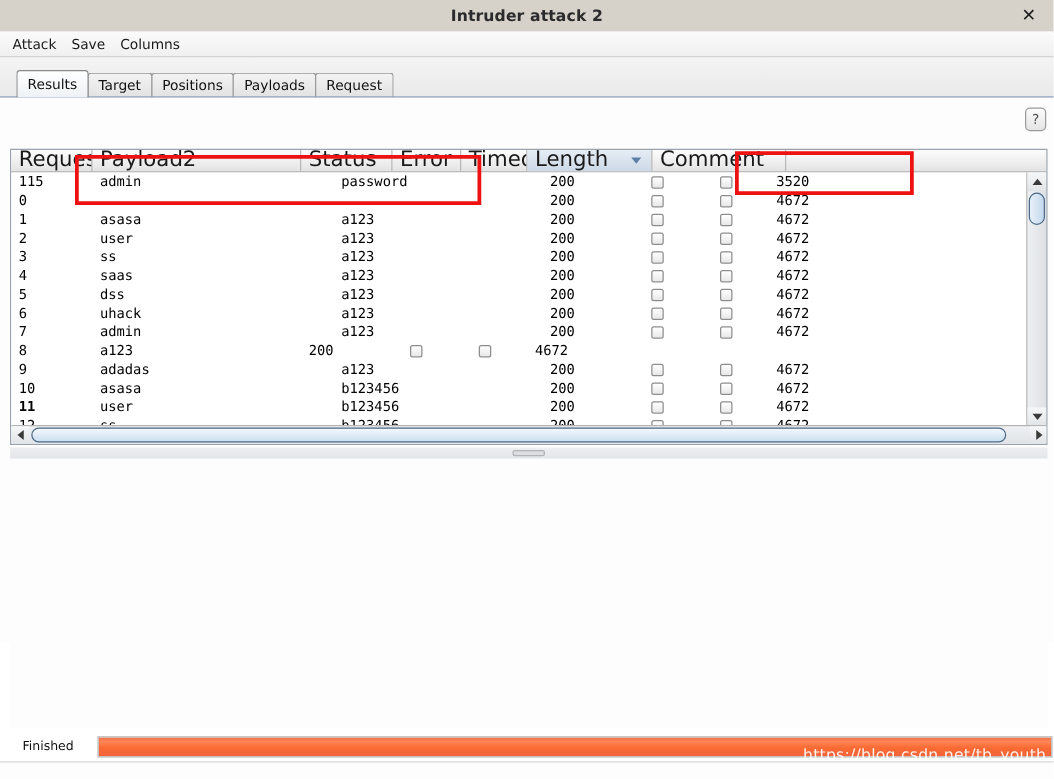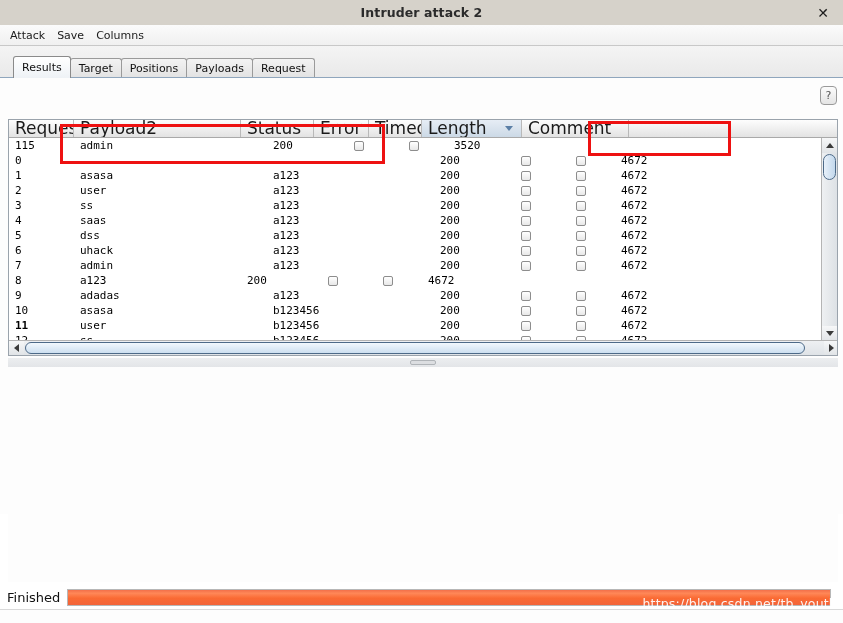--- a/index.html
+++ b/index.html
@@ -338,23 +338,23 @@
   
   .statusbar {
     position: absolute;
     left: 0; top: 585px;
     width: 843px; height: 24px;
     display: flex;
     align-items: center;
   }
   .statusbar .statuslabel {
     font-family: "DejaVu Sans", sans-serif;
-    font-size: 13px;
+    font-size: 10px;
     color: #111;
-    margin-left: 7px;
+    margin-left: 18px;
     width: 60px;
   }
   .progressbar {
     position: relative;
     width: 764px; height: 17px;
     border: 1px solid #b7b7b7;
     background: #f2f2f2;
     box-sizing: border-box;
     overflow: hidden;
   }
@@ -428,20 +428,21 @@
         <div class="th" style="width: 73px;"><span>Status</span></div>
         <div class="th" style="width: 55px;"><span>Error</span></div>
         <div class="th" style="width: 53px;"><span>Timeout</span></div>
         <div class="th sorted" style="width: 100px;"><span>Length</span><div class="sortarrow"></div></div>
         <div class="th" style="width: 107px;"><span>Comment</span></div>
       </div>
     <div class="tbody" id="table-body">
         <div class="trow">
           <div class="td" style="width: 65px;">115</div>
           <div class="td" style="width: 193px;">admin</div>
+          <div class="td" style="width: 167px;">password</div>
           <div class="td" style="width: 73px;">200</div>
           <div class="td check" style="width: 55px;">
             <div class="cbox"></div>
           </div>
           <div class="td check" style="width: 53px;">
             <div class="cbox"></div>
           </div>
           <div class="td" style="width: 100px;">3520</div>
           <div class="td" style="width: 107px;"></div>
         </div>

